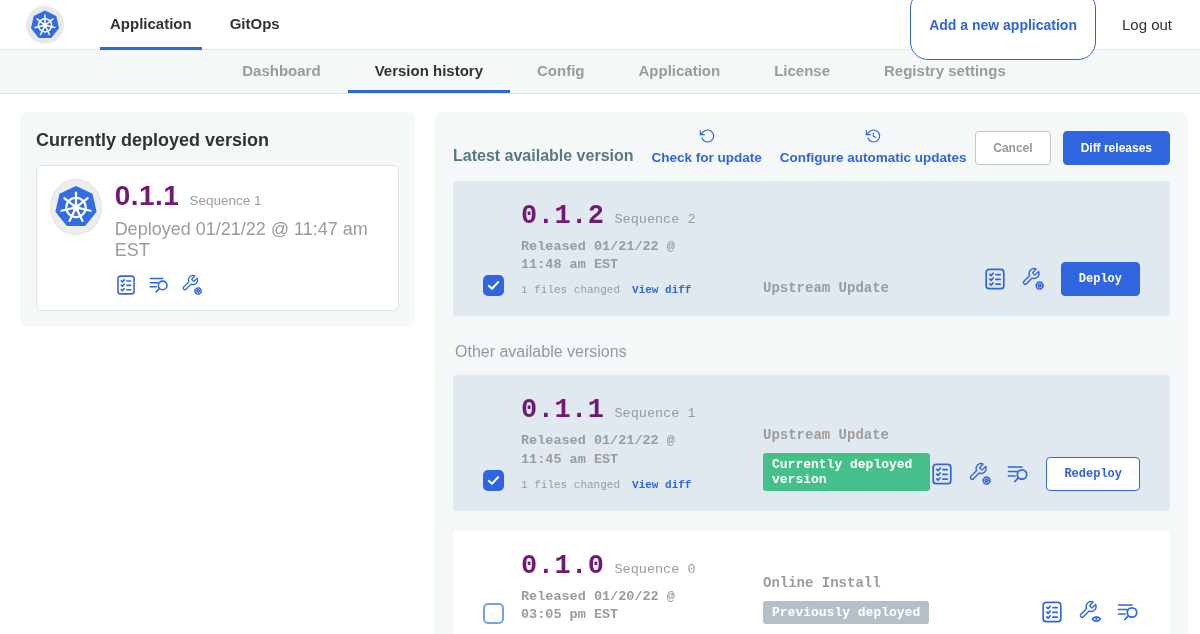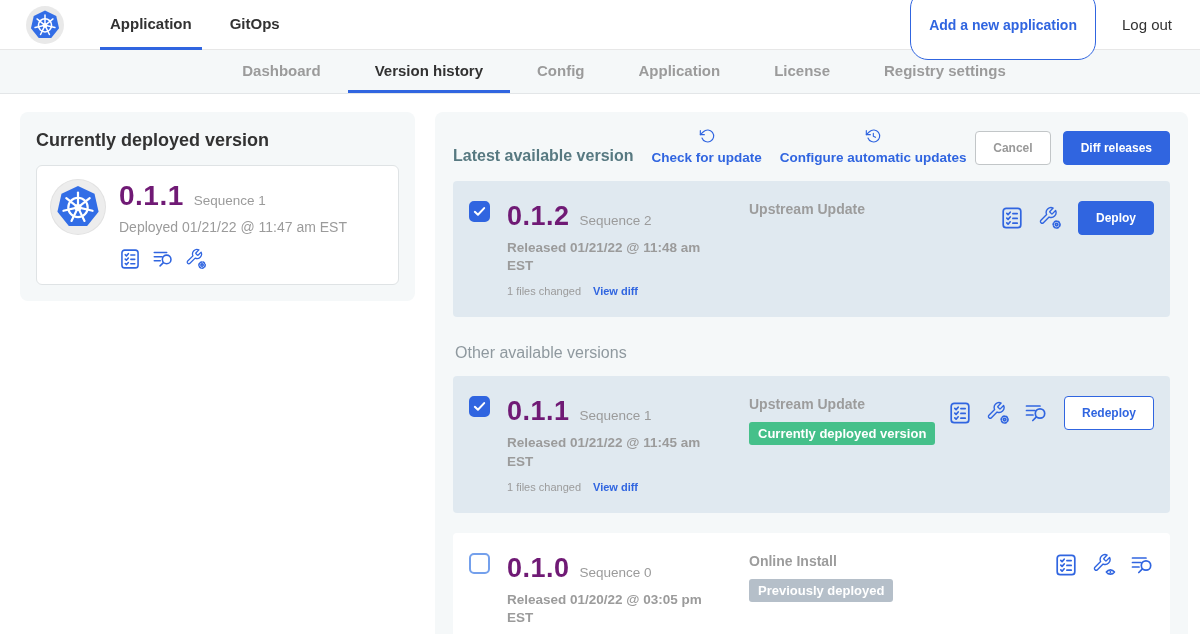--- a/index.html
+++ b/index.html
@@ -42,43 +42,43 @@
   .deployed-card { width:395px; background:var(--panel); border-radius:8px; padding:16px; flex:none; }
   .deployed-card h2 { font-size:18px; font-weight:700; color:#323232; margin:2px 0 14px 0; }
   .deployed-inner { background:#fff; border:1px solid #dfe3e5; border-radius:6px; padding:14px;
                     display:flex; gap:14px; }
   .k8s-big { width:54px; height:54px; border-radius:50%; background:#ededed;
              display:flex; align-items:center; justify-content:center; box-shadow:0 0 0 1px #e2e2e2; }
   .k8s-big .icon { width:44px; height:44px; }
   .ver-line { display:flex; align-items:baseline; gap:10px; }
   .ver-big { font-size:28px; font-weight:700; color:#701a75; letter-spacing:0.5px; }
   .seq { font-size:13.5px; color:var(--graytxt); font-weight:400; }
-  .deployed-at { font-size:14px; color:var(--graytxt); font-weight:500; margin-top:7px; }
+  .deployed-at { font-size:18px; color:var(--graytxt); font-weight:500; margin-top:7px; }
   .card-icons { display:flex; gap:11px; margin-top:13px; }
   .card-icons .icon { width:22px; height:22px; cursor:pointer; }
 
   
   .updates-panel { flex:1; background:var(--panel); border-radius:8px; padding:16px 18px 18px 18px; }
   .panel-header { display:flex; align-items:flex-end; min-height:36px; margin-bottom:16px; }
   .panel-title { font-size:16px; font-weight:600; color:#577981; }
   .hdr-link { display:flex; align-items:center; gap:6px; color:var(--accent); font-size:13.5px;
               font-weight:700; margin-left:18px; cursor:pointer;flex-direction:column; }
   .hdr-link .icon { width:16px; height:16px; }
   .hdr-spacer { flex:1; }
   .btn { font-family:inherit; font-size:12px; font-weight:700; border-radius:4px; padding:9px 17px; cursor:pointer; }
   .btn-cancel { background:#fff; border:1px solid #c2c6c8; color:#999; }
   .btn-primary { background:var(--accent); border:1px solid var(--accent); color:#fff; }
   .btn-outline { background:#fff; border:1.5px solid var(--accent); color:var(--accent); }
   .btn-diff { margin-left:12px; }
 
   .other-title { font-size:16px; font-weight:500; color:#8f999f; margin:27px 0 14px 2px; }
 
   
-  .version-row { display:flex; align-items:flex-start; background:#fff; border-radius:4px;
-                 padding:20px 16px; }
+  .version-row { display:flex; align-items:flex-end; background:#fff; border-radius:4px;
+                 padding:20px 30px;font-family:Liberation Mono, monospace; }
   .version-row.selected { background:var(--rowsel); }
   .version-row + .version-row { margin-top:20px; }
   .checkbox { width:21px; height:21px; border-radius:5px; border:2px solid #74a0ec; background:#fff;
               margin-right:17px; flex:none; display:flex; align-items:center; justify-content:center; cursor:pointer; }
   .checkbox.checked { background:var(--accent); border-color:var(--accent); }
   .checkbox svg { width:15px; height:15px; }
   .v-info { width:200px; flex:none; }
   .v-released { font-size:13.5px; font-weight:600; color:var(--graytxt); margin-top:7px; line-height:1.35; }
   .v-files { margin-top:10px; font-size:11px; color:var(--graytxt); display:flex; gap:12px; align-items:baseline; }
   .view-diff { color:var(--accent); font-weight:700; cursor:pointer; }

